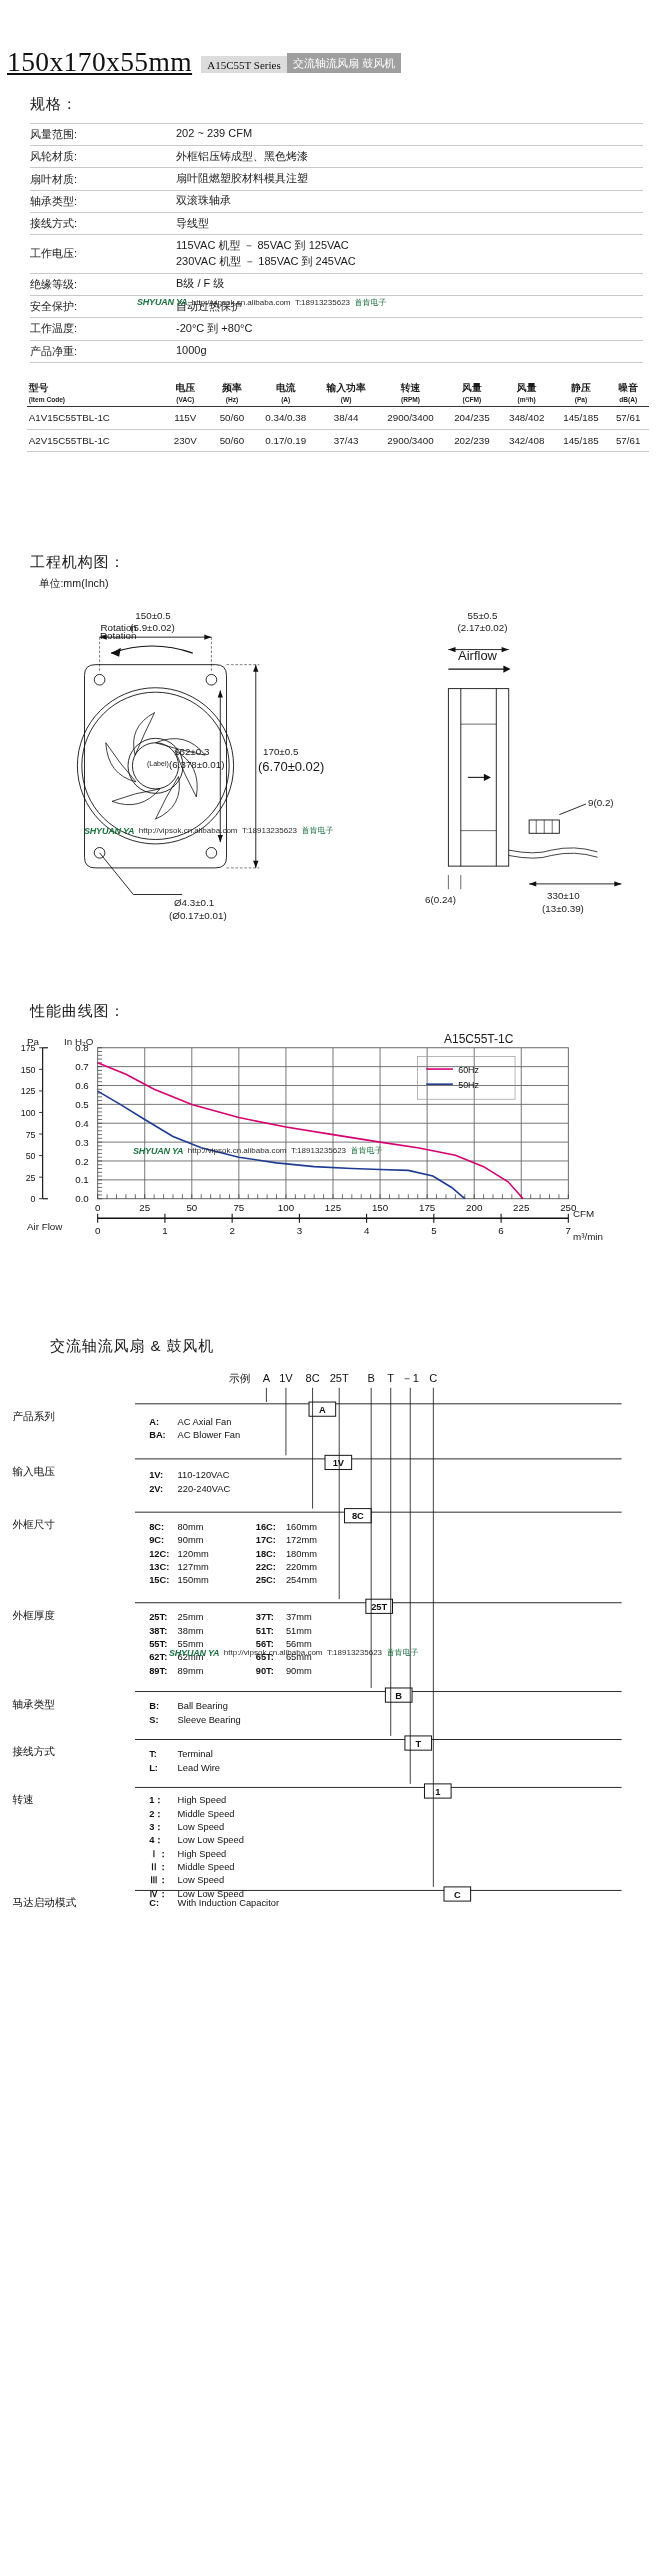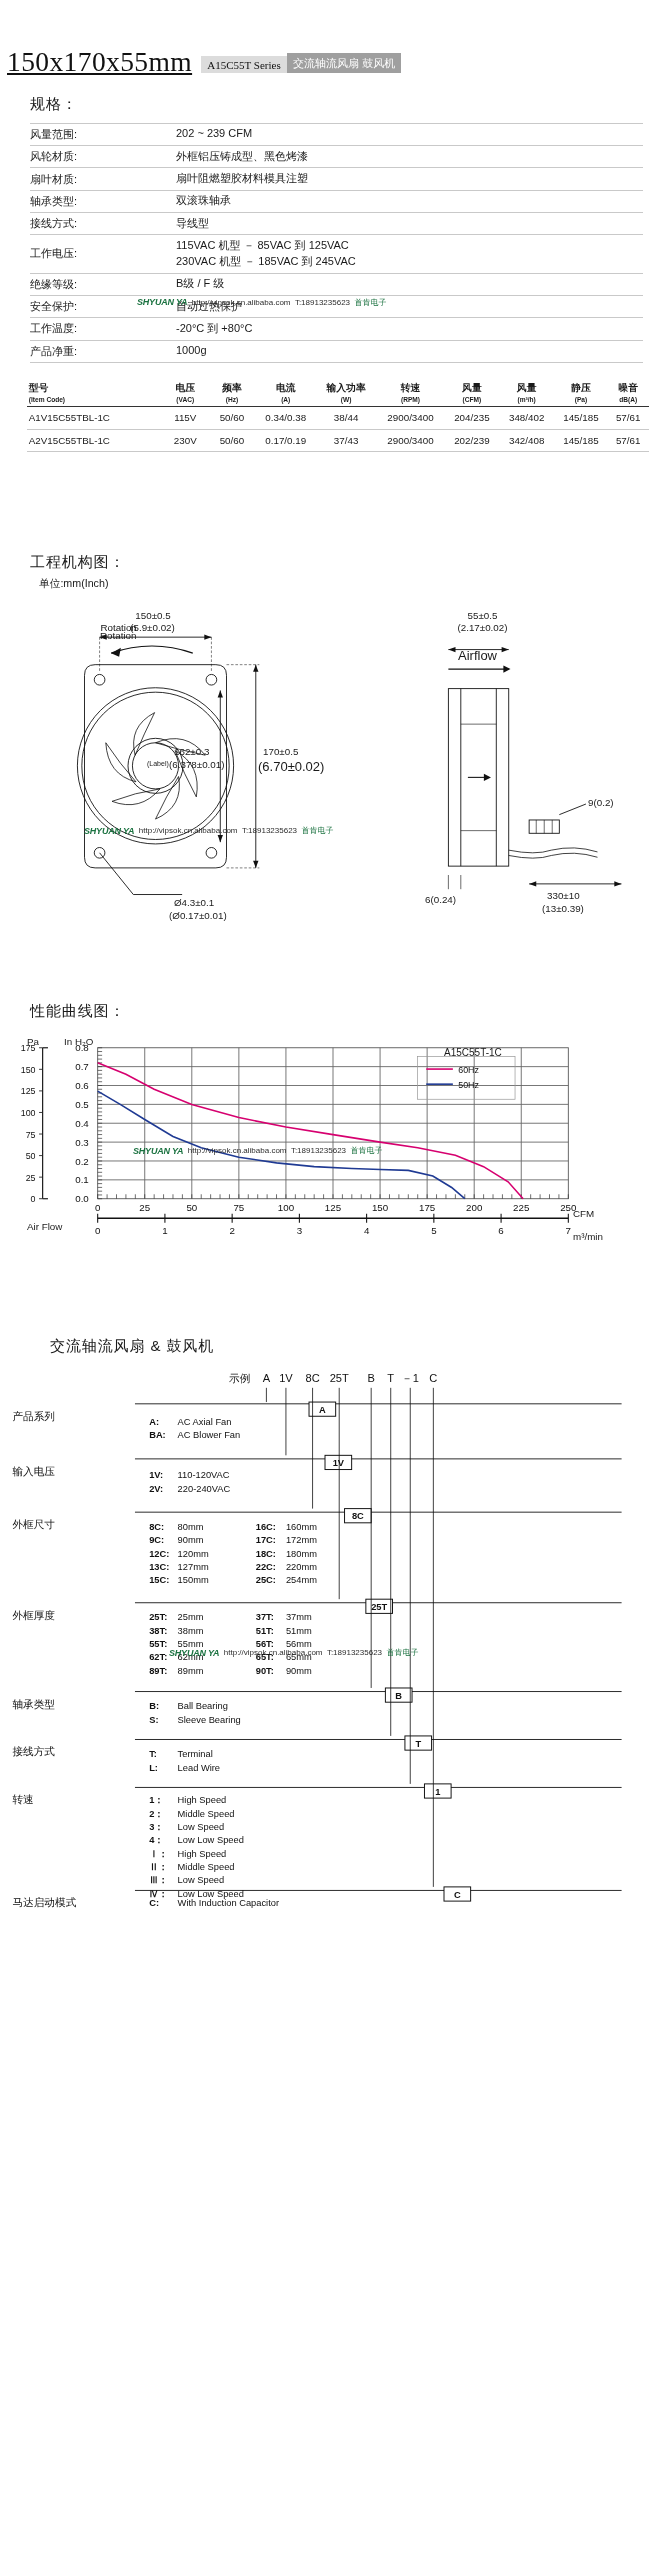--- a/index.html
+++ b/index.html
@@ -561,21 +561,21 @@
         <line x1="564.2857142857142" y1="207" x2="564.2857142857142" y2="217" stroke="#111" stroke-width="1.2"></line>
         <text x="564.2857142857142" y="230" text-anchor="middle" font-size="11" font-family="Liberation Sans, sans-serif" fill="#111">6</text>
         <line x1="640" y1="207" x2="640" y2="217" stroke="#111" stroke-width="1.2"></line>
         <text x="640" y="230" text-anchor="middle" font-size="11" font-family="Liberation Sans, sans-serif" fill="#111">7</text>
         <line x1="480" y1="44" x2="510" y2="44" stroke="#d6006f" stroke-width="1.8"></line>
         <text x="516" y="48" font-size="10" font-family="Liberation Sans, sans-serif" fill="#111">60Hz</text>
         <line x1="480" y1="61" x2="510" y2="61" stroke="#1f3a93" stroke-width="1.8"></line>
         <text x="516" y="65" font-size="10" font-family="Liberation Sans, sans-serif" fill="#111">50Hz</text>
         <rect x="470" y="30" width="110" height="48" fill="none" stroke="#999" stroke-width="0.8"></rect>
       </svg>
-    <div style="position:absolute;left:444px;top:17px;font-size:10px">A15C55T-1C</div>
+    <div style="position:absolute;left:444px;top:2px;font-size:12px">A15C55T-1C</div>
     <div style="position:absolute;left:27px;top:5.3px;font-size:9.8px">Pa</div>
     <div style="position:absolute;left:64px;top:5.3px;font-size:9.8px">In H₂O</div>
     <div style="position:absolute;left:27px;top:191px;font-size:9.8px">Air Flow</div>
     <div style="position:absolute;left:573px;top:178px;font-size:9.8px">CFM</div>
     <div style="position:absolute;left:573px;top:201px;font-size:9.8px">m³/min</div>
 
     <div class="wm" style="left:133px; top:115px;">
       <span class="wm-brand">SHYUAN YA</span>
       <span class="wm-url">http://vipsok.cn.alibaba.com</span>
       <span class="wm-tel">T:18913235623</span>

